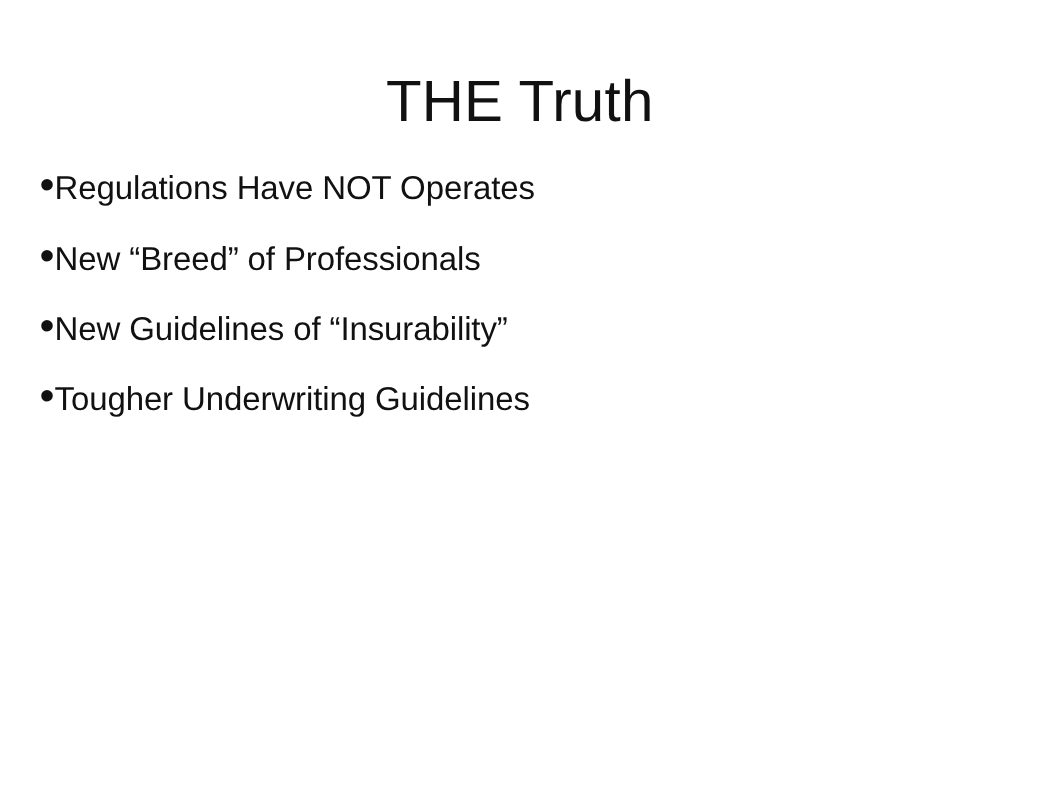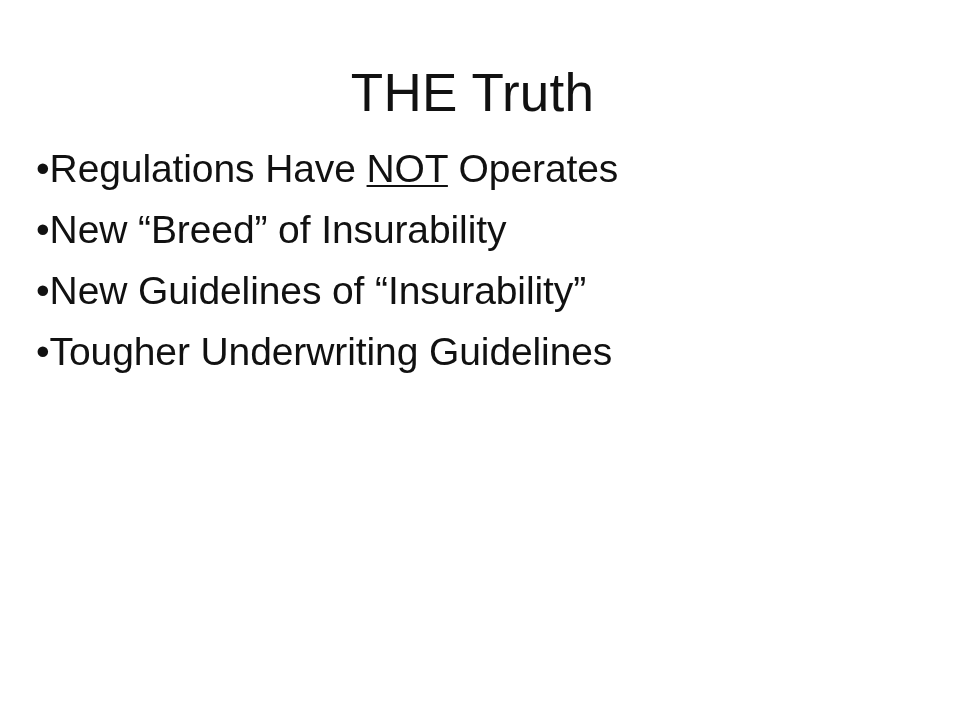--- a/index.html
+++ b/index.html
@@ -66,37 +66,36 @@
   .bullet-item.wrapping {
     max-width: 730px;
   }
 
   .bullet-marker {
     font-size: 39px;
     line-height: 61px;
   }
 
   .bullet-text {
-    font-size: 39px;
+    font-size: 30px;
     line-height: 61px;
   }
 
   .emph-underline {
-    text-decoration: underline;
     text-decoration-thickness: 2px;
     text-underline-offset: 3px;
   }
 </style>
 </head>
 <body>
 
 <div id="slide">
 
   <div id="slide-title">THE Truth</div>
 
   <ul id="bullet-list">
       <li class="bullet-item"><span class="bullet-marker">•</span><span class="bullet-text">Regulations Have </span><span class="bullet-text emph-underline">NOT</span><span class="bullet-text"> Operates</span></li>
-      <li class="bullet-item"><span class="bullet-marker">•</span><span class="bullet-text">New “Breed” of Insurability</span></li>
+      <li class="bullet-item"><span class="bullet-marker">•</span><span class="bullet-text">New “Breed” of Professionals</span></li>
       <li class="bullet-item"><span class="bullet-marker">•</span><span class="bullet-text">New Guidelines of “Insurability”</span></li>
       <li class="bullet-item"><span class="bullet-marker">•</span><span class="bullet-text">Tougher Underwriting Guidelines</span></li>
     </ul>
 
 </div>
 
 </body></html>

